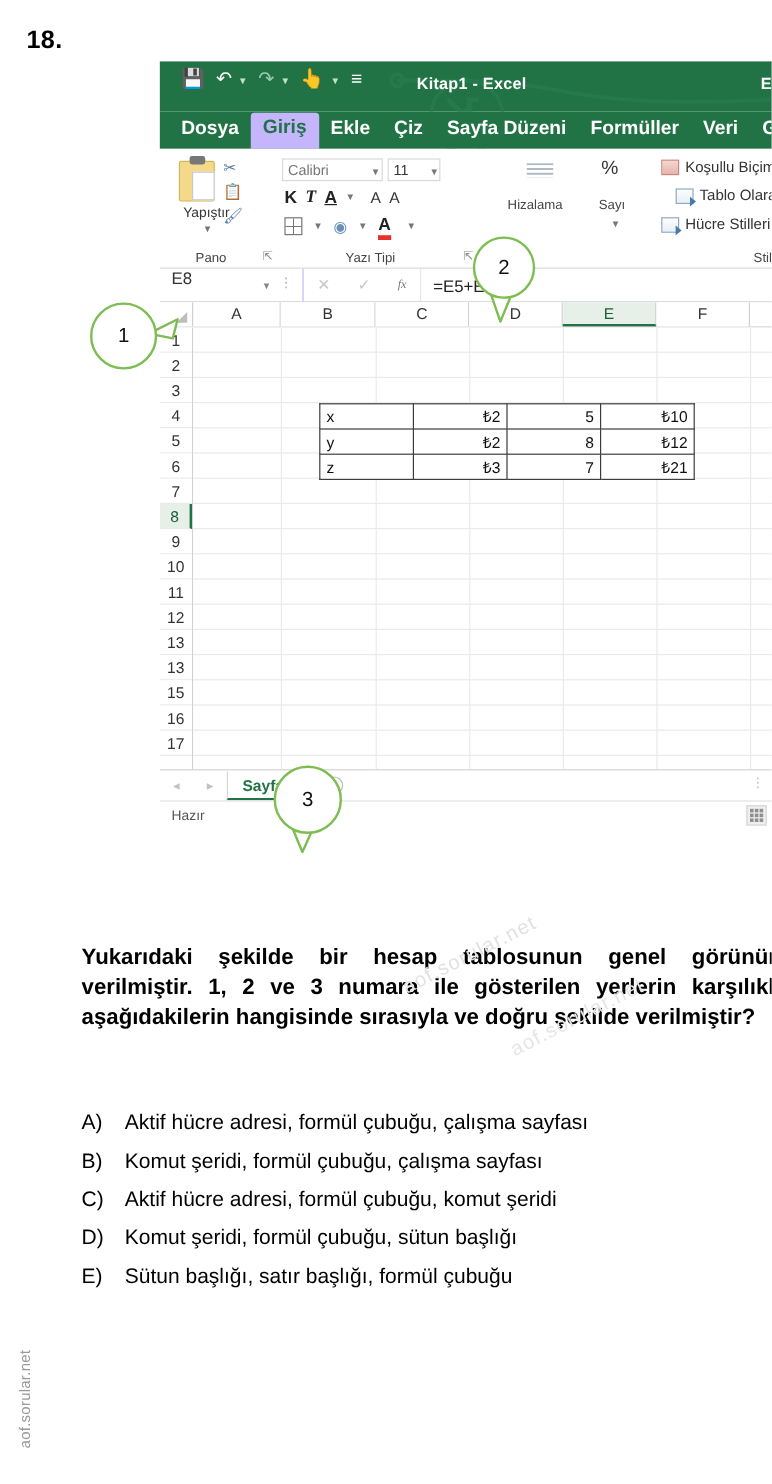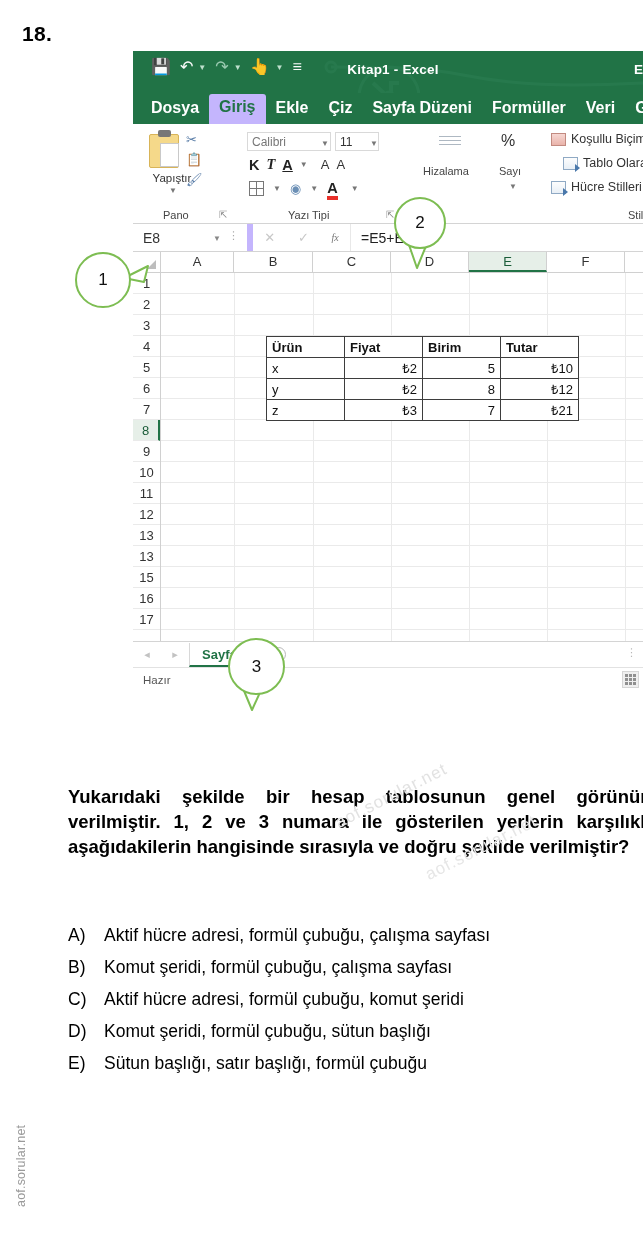--- a/index.html
+++ b/index.html
@@ -163,21 +163,21 @@
     font-size: 11.5px; color: #333;
   }
   .pastecaret {
     position: absolute; left: 28px; top: 58px;
     font-size: 8px; color: #777;
   }
   .minitools { position: absolute; left: 45px; top: 4px; }
   .minitools div { font-size: 13px; color: #5b7ea8; margin-bottom: 5px; }
 
   
-  .fontgrp { left: 104px; width: 178px; height: 92px; }
+  .fontgrp { left: 92px; width: 178px; height: 92px; }
   .fontname {
     position: absolute; left: 10px; top: 4px;
     width: 84px; height: 19px;
     border: 1px solid #d9d9d9;
     background: #fff;
     font-size: 12px; color: #777;
     padding: 2px 4px;
   }
   .fontsize {
     position: absolute; left: 98px; top: 4px;
@@ -260,22 +260,22 @@
   .formulabar {
     position: relative;
     height: 28px;
     background: #ffffff;
     border-bottom: 1px solid #d4d4d4;
     display: flex;
     align-items: stretch;
   }
   .namebox {
     width: 120px;
-    border-right: 6px solid #c4b5fd;
-    display: flex; align-items: center;
+    border-right: 1px solid #c4b5fd;
+    display: flex; 
     padding-left: 10px;
     font-size: 14px; color: #333;
     position: relative;
   }
   .namebox .nbcaret {
     position: absolute; right: 26px; top: 10px;
     font-size: 8px; color: #888;
   }
   .namebox .nbdots {
     position: absolute; right: 8px; top: 5px;
@@ -729,26 +729,20 @@
         <div class="gridline-h" style="top:230px;"></div>
         <div class="gridline-h" style="top:251px;"></div>
         <div class="gridline-h" style="top:272px;"></div>
         <div class="gridline-h" style="top:293px;"></div>
         <div class="gridline-h" style="top:314px;"></div>
         <div class="gridline-h" style="top:335px;"></div>
         <div class="gridline-h" style="top:356px;"></div>
 
         <table class="dtable">
           <tbody>
-              <tr>
-            <th class="c-urun">Ürün</th>
-            <th class="c-fiyat">Fiyat</th>
-            <th class="c-birim">Birim</th>
-            <th class="c-tutar">Tutar</th>
-          </tr>
           <tr>
             <td class="c-urun">x</td>
             <td class="c-fiyat">₺2</td>
             <td class="c-birim">5</td>
             <td class="c-tutar">₺10</td>
           </tr>
           <tr>
             <td class="c-urun">y</td>
             <td class="c-fiyat">₺2</td>
             <td class="c-birim">8</td>

